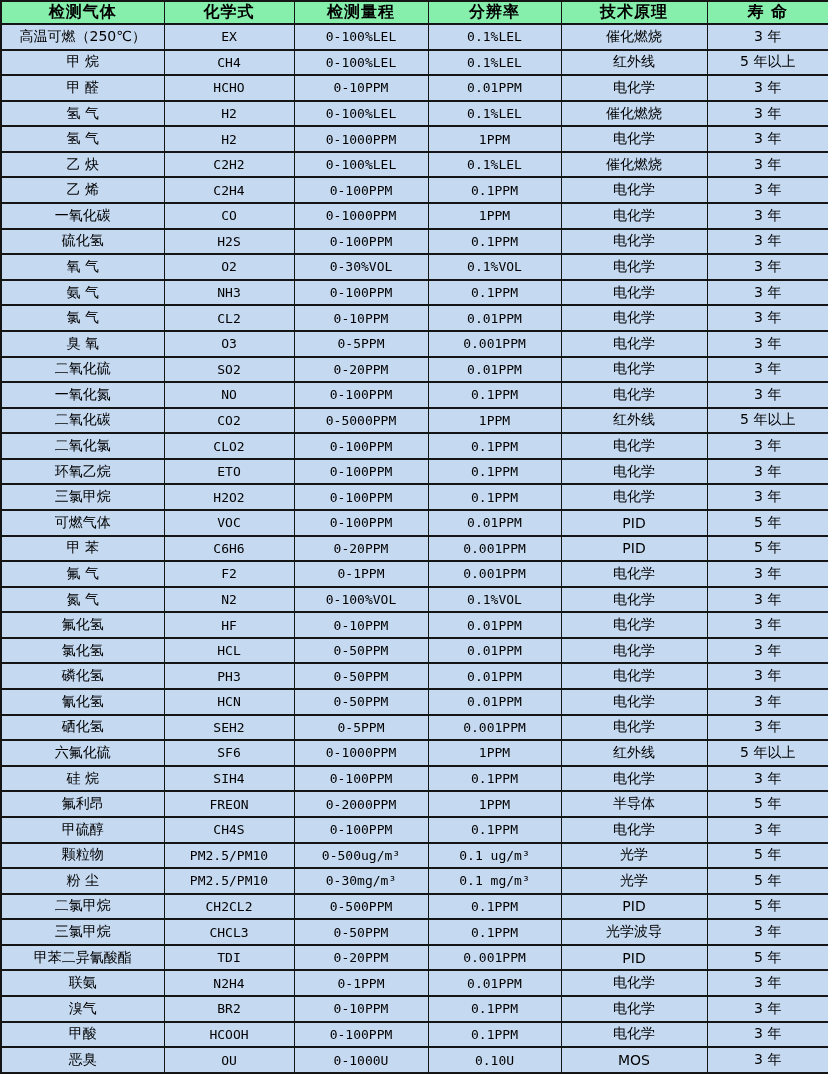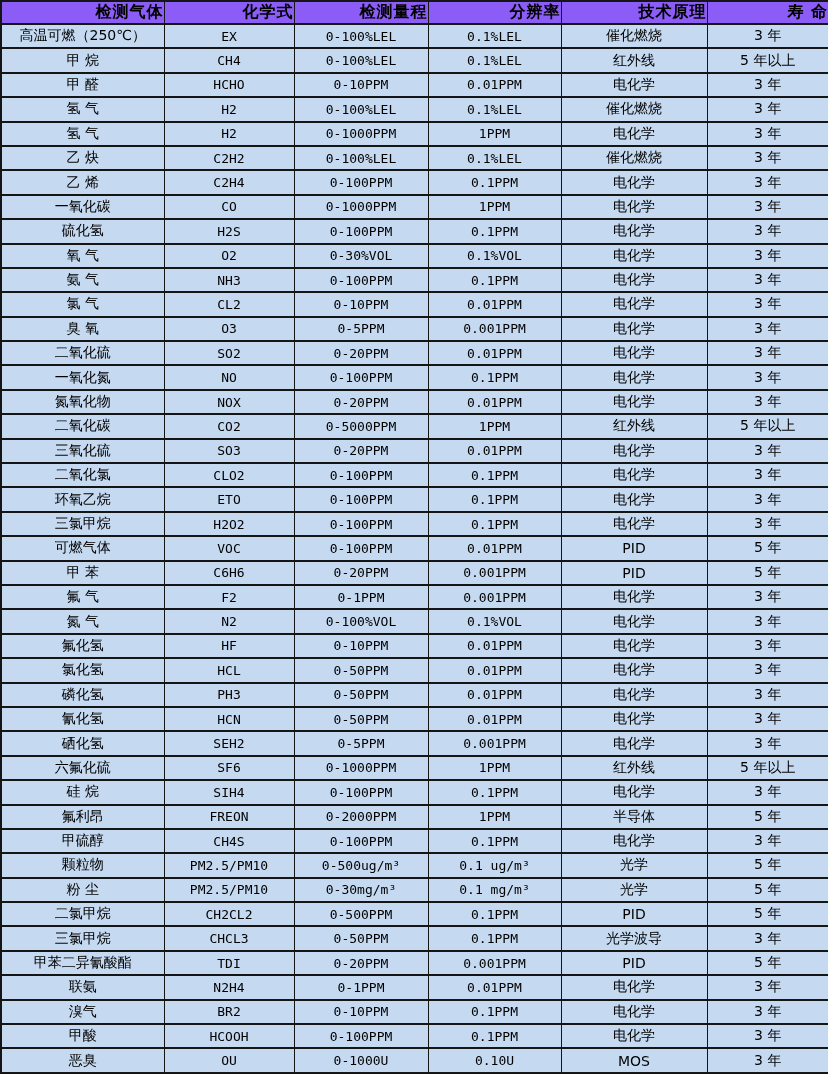--- a/index.html
+++ b/index.html
@@ -22,26 +22,25 @@
     border-top: 2px solid #151515;
     border-bottom: 2px solid #151515;
     text-align: center;
     vertical-align: middle;
     padding: 0;
     color: #000000;
     overflow: hidden;
     white-space: nowrap;
   }
   #spec-table th {
-    background: #8b5cf6;
+    background: #86efac;
     font-size: 16px;
     font-weight: bold;
     letter-spacing: 1px;
     font-family: "DejaVu Sans", "Liberation Sans", sans-serif;
-    text-align: right;
   }
   #spec-table td {
     background: #c5d9f1;
     font-size: 13px;
   }
   
   #spec-table td:nth-child(1),
   #spec-table td:nth-child(5),
   #spec-table td:nth-child(6) {
     font-size: 14px;
@@ -191,44 +190,28 @@
       </tr>
       <tr>
         <td>一氧化氮</td>
         <td>NO</td>
         <td>0-100PPM</td>
         <td>0.1PPM</td>
         <td>电化学</td>
         <td>3 年</td>
       </tr>
       <tr>
-        <td>氮氧化物</td>
-        <td>NOX</td>
-        <td>0-20PPM</td>
-        <td>0.01PPM</td>
-        <td>电化学</td>
-        <td>3 年</td>
-      </tr>
-      <tr>
         <td>二氧化碳</td>
         <td>CO2</td>
         <td>0-5000PPM</td>
         <td>1PPM</td>
         <td>红外线</td>
         <td>5 年以上</td>
       </tr>
       <tr>
-        <td>三氧化硫</td>
-        <td>SO3</td>
-        <td>0-20PPM</td>
-        <td>0.01PPM</td>
-        <td>电化学</td>
-        <td>3 年</td>
-      </tr>
-      <tr>
         <td>二氧化氯</td>
         <td>CLO2</td>
         <td>0-100PPM</td>
         <td>0.1PPM</td>
         <td>电化学</td>
         <td>3 年</td>
       </tr>
       <tr>
         <td>环氧乙烷</td>
         <td>ETO</td>

